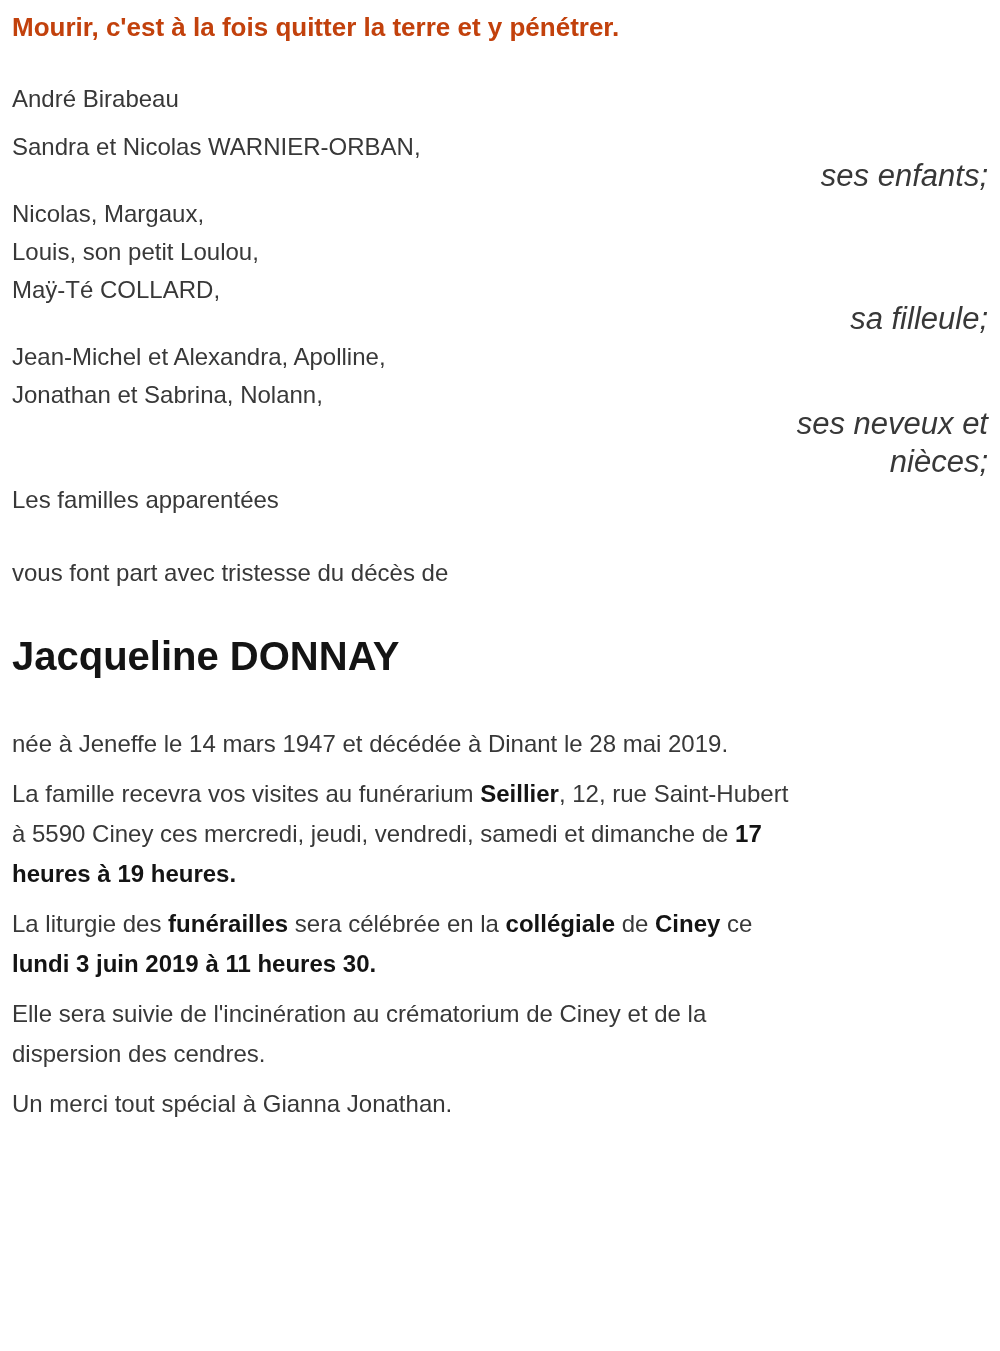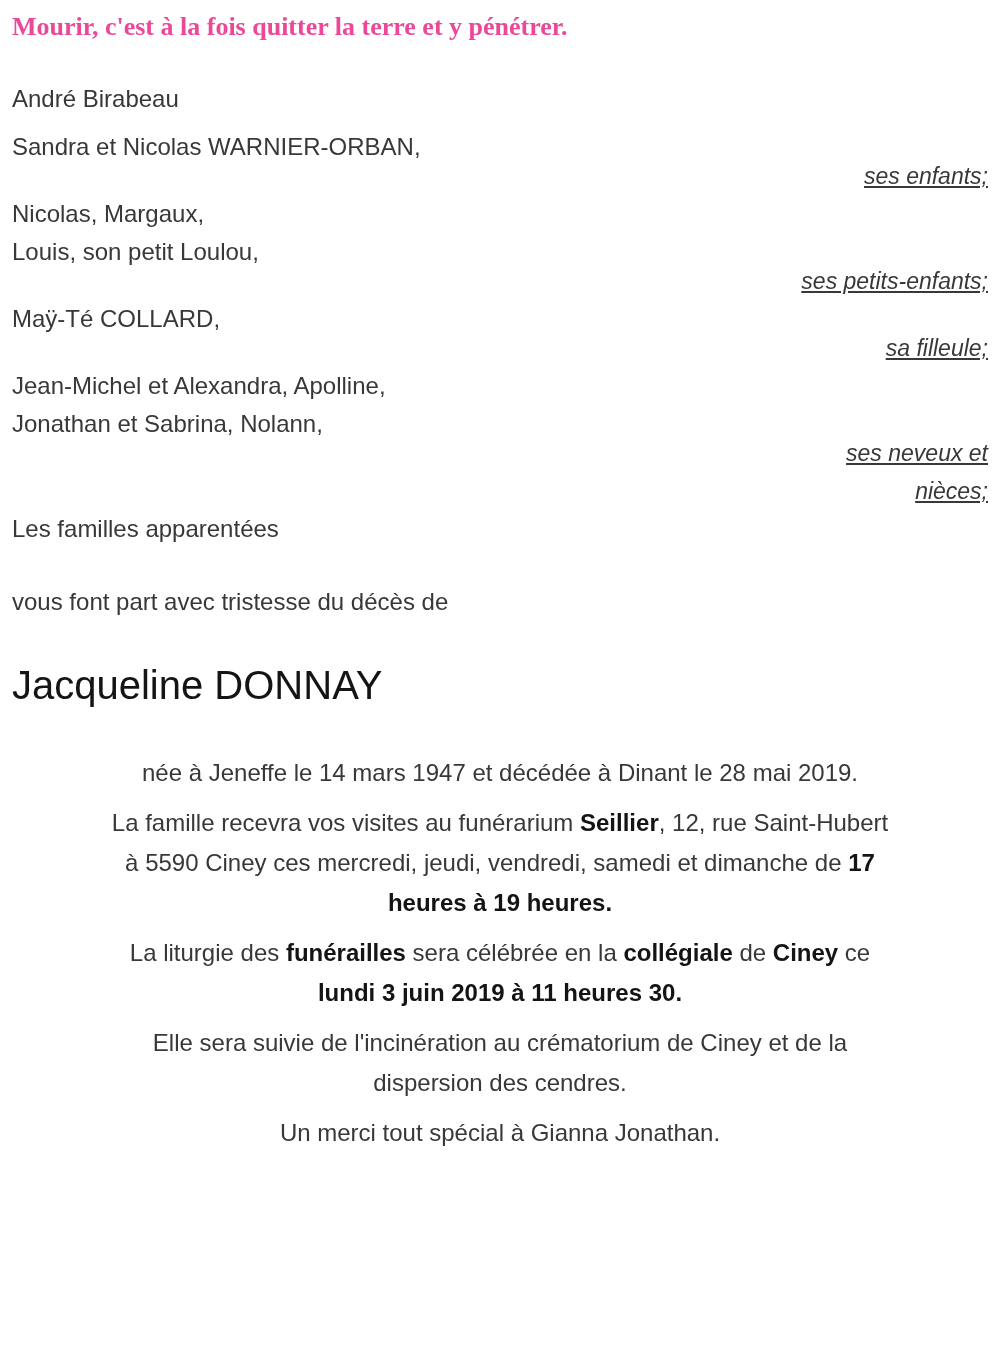--- a/index.html
+++ b/index.html
@@ -18,53 +18,51 @@
     box-sizing: border-box;
     width: 1000px;
     height: 1351px;
     padding: 10px 12px 0 12px;
   }
   .quote {
     margin: 0 0 36px 0;
     font-size: 26px;
     line-height: 34px;
     font-weight: 700;
-    color: #ec4899;
-    font-family: Liberation Serif, serif;
+    color: #c2410c;
   }
   .group { margin: 0; }
   .groups .group:first-child { margin-bottom: 10px; }
   .names {
     font-size: 24px;
     line-height: 38px;
     white-space: pre-line;
   }
   .label {
-    font-size: 23px;
+    font-size: 31px;
     line-height: 38px;
     margin-top: -9px;
     font-style: italic;
     text-align: right;
     white-space: pre-line;
-    text-decoration: underline;
   }
   .label:empty { display: none; }
   .announcement {
     margin: 35px 0 0 0;
     font-size: 24px;
     line-height: 38px;
   }
   .deceased {
     margin: 38px 0 0 0;
     font-size: 40px;
     line-height: 52px;
-    font-weight: 400;
+    font-weight: 700;
     color: #141414;
   }
-  .paras { margin-top: 42px; text-align: center; }
+  .paras { margin-top: 42px; }
   .para {
     margin: 0 0 10px 0;
     font-size: 24px;
     line-height: 40px;
   }
   .para strong, .names strong {
     font-weight: 700;
     color: #141414;
   }
 </style>
@@ -83,21 +81,20 @@
     </div>
 
     <div class="group">
       <div class="names">Sandra et Nicolas WARNIER-ORBAN,</div>
       <div class="label">ses enfants;</div>
     </div>
 
     <div class="group">
       <div class="names">Nicolas, Margaux,
 Louis, son petit Loulou,</div>
-      <div class="label">ses petits-enfants;</div>
     </div>
 
     <div class="group">
     </div>
 
     <div class="group">
       <div class="names">Maÿ-Té COLLARD,</div>
       <div class="label">sa filleule;</div>
     </div>
 

